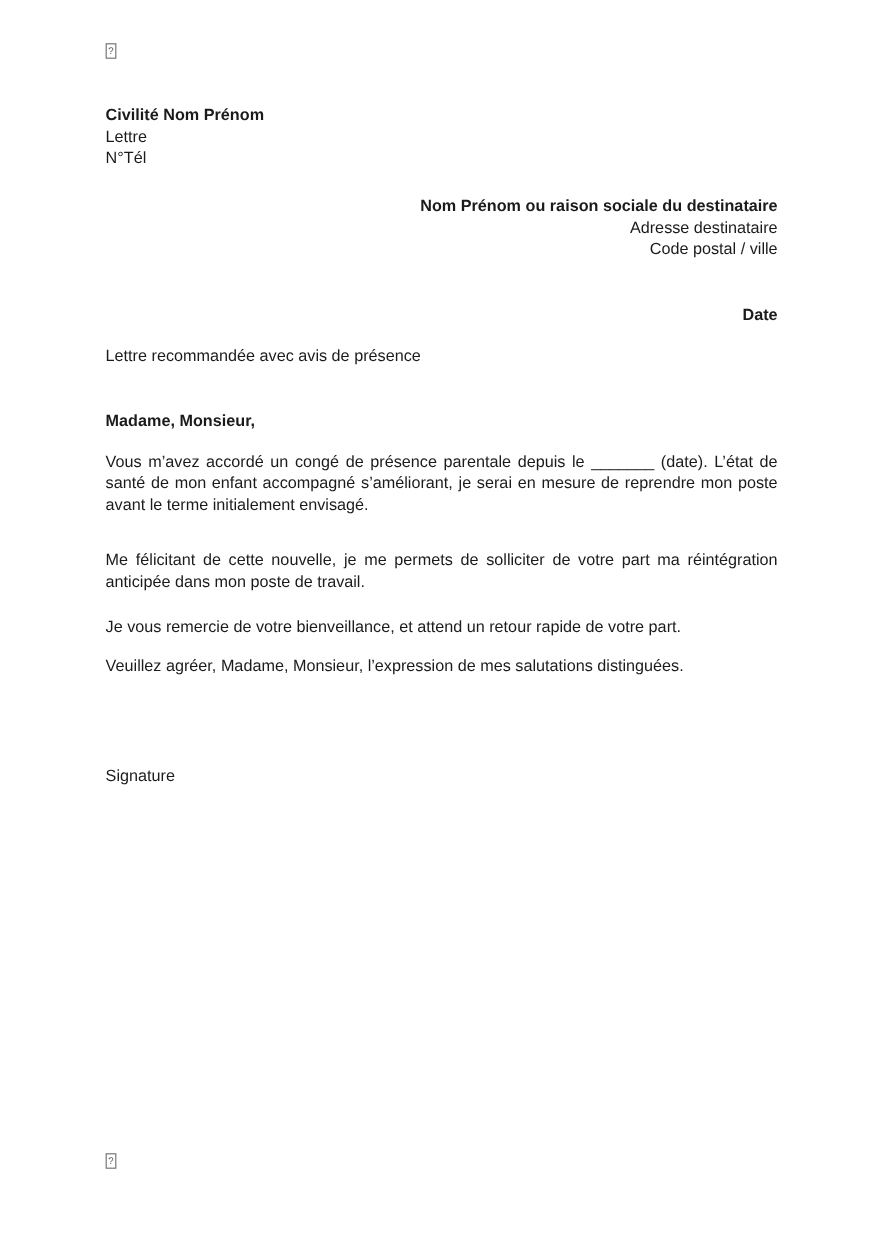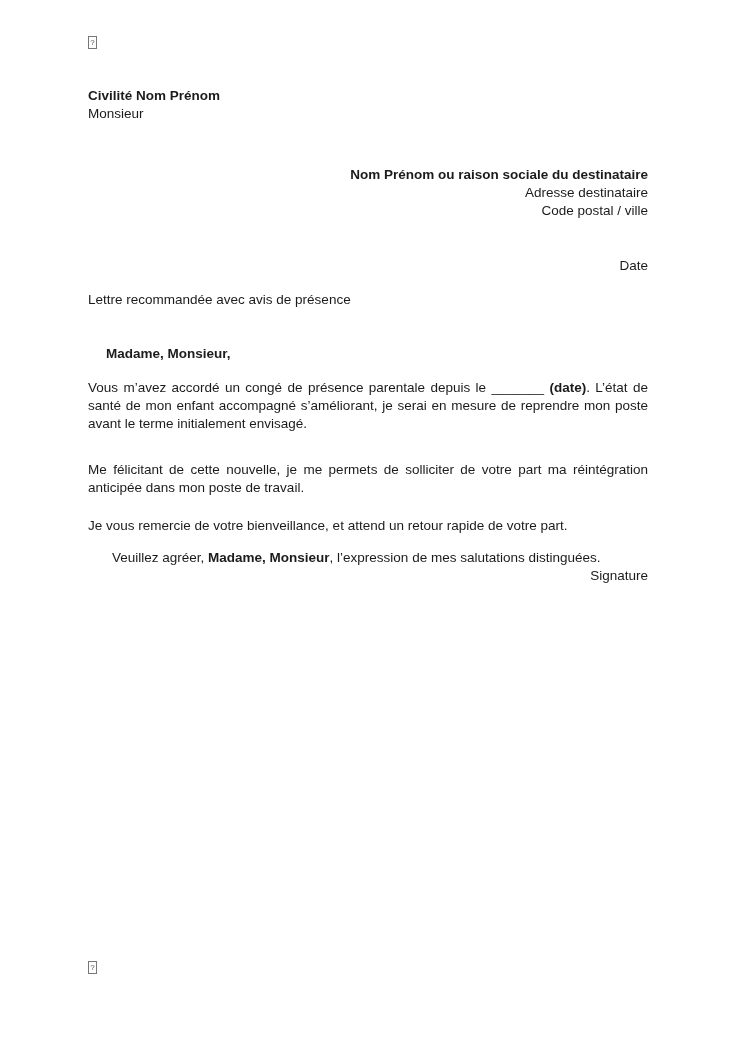--- a/index.html
+++ b/index.html
@@ -27,43 +27,44 @@
     height: 13px;
     text-align: center;
     vertical-align: top;
   }
   .glyph-bottom {
     position: absolute;
     left: 88px;
     top: 961px;
   }
   .sender { margin-top: 33px; }
-  .recipient { margin-top: 43px; text-align: right; }
-  .date-line { margin-top: 37px; text-align: right; font-weight: normal; }
+  .recipient { margin-top: 22px; text-align: right; }
+  .date-line { margin-top: 37px; text-align: right; font-weight: bold; }
   .notice { margin-top: 16px; }
   .subject { margin-top: 19px; }
   .subject .underline { text-decoration: underline; }
-  .salutation { margin-top: 36px; font-weight: bold; margin-left: 18px; }
+  .salutation { margin-top: 36px; font-weight: bold; }
   .par-1 { margin-top: 16px; text-align: justify; }
   .par-2 { margin-top: 28px; text-align: justify; }
   .par-3 { margin-top: 20px; }
-  .closing { margin-top: 14px; margin-left: 24px; }
-  .signature { text-align: right; }
-  strong { font-weight: bold; }
+  .closing { margin-top: 14px; }
+  .signature { margin-top: 74px; text-align: left; }
+  strong { font-weight: normal; }
 </style>
 </head>
 <body>
 
 <div class="page">
 
   <span class="glyph-box">?</span>
 
   <div class="sender">
     <div class="bold">Civilité Nom Prénom</div>
-    <div>Monsieur</div>
+    <div>Lettre</div>
+    <div>N°Tél</div>
   </div>
 
   <div class="recipient">
     <div class="bold">Nom Prénom ou raison sociale du destinataire</div>
     <div>Adresse destinataire</div>
     <div>Code postal / ville</div>
   </div>
 
   <div class="date-line">Date</div>
 

